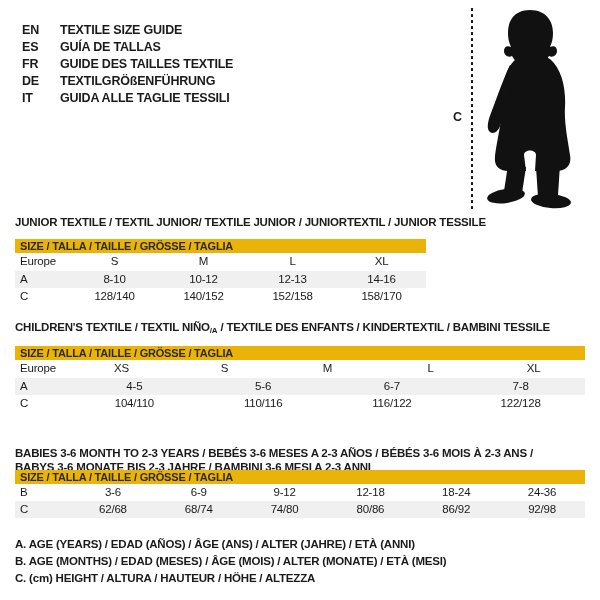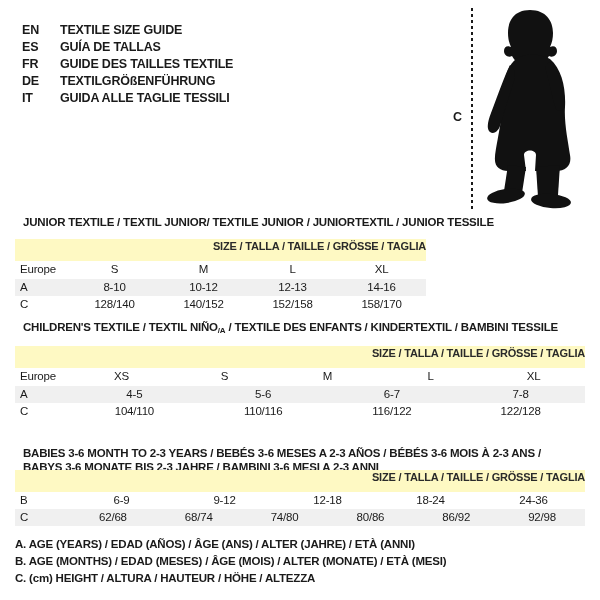--- a/index.html
+++ b/index.html
@@ -21,27 +21,27 @@
 
   
   .measure-line { position: absolute; left: 471px; top: 8px; width: 2px; height: 201px;
                   background: repeating-linear-gradient(to bottom, #1a1a1a 0 3px, transparent 3px 6px); }
   .measure-label { position: absolute; left: 453px; top: 110px;
                    font-weight: bold; font-size: 12.5px; }
   .baby-figure { position: absolute; left: 478px; top: 5px; width: 113px; height: 205px; }
 
   
   .sec-title { position: absolute; left: 15px; font-weight: bold; font-size: 11.5px;
-               line-height: 14px; white-space: nowrap; margin-left: 8px; }
+               line-height: 14px; white-space: nowrap; }
   .sub-seg { font-size: 8px; vertical-align: -2px; }
 
   
   .size-table { position: absolute; left: 15px; font-size: 11.5px; }
-  .size-bar { height: 22px; line-height: 14px; background: #fef9c3;
-              padding-left: 5px; font-weight: bold; font-size: 11px; color: #2a2a2a; text-align: right; }
+  .size-bar { height: 14px; line-height: 14px; background: #eab308;
+              padding-left: 5px; font-weight: bold; font-size: 11px; color: #2a2a2a; }
   .trow { display: flex; height: 17.5px; line-height: 17.5px; }
   .trow.alt { background: #f0f0f0; }
   .tlabel { width: 55px; padding-left: 5px; }
   .tcell { flex: 1; text-align: center; }
 
   #junior-table { top: 239px; width: 411px; }
   #children-table { top: 346px; width: 570px; }
   #babies-table { top: 470px; width: 570px; }
   #babies-table .trow { height: 17px; line-height: 17px; }
 
@@ -153,20 +153,21 @@
 </div>
 
 <div class="sec-title" style="top:446px">
   <div>BABIES 3-6 MONTH TO 2-3 YEARS / BEBÉS 3-6 MESES A 2-3 AÑOS / BÉBÉS 3-6 MOIS À 2-3 ANS /</div>
   <div>BABYS 3-6 MONATE BIS 2-3 JAHRE / BAMBINI 3-6 MESI A 2-3 ANNI</div>
 </div>
 <div class="size-table" id="babies-table">
   <div class="size-bar">SIZE / TALLA / TAILLE / GRÖSSE / TAGLIA</div>
   <div class="trow">
     <div class="tlabel">B</div>
+    <div class="tcell">3-6</div>
     <div class="tcell">6-9</div>
     <div class="tcell">9-12</div>
     <div class="tcell">12-18</div>
     <div class="tcell">18-24</div>
     <div class="tcell">24-36</div>
   </div>
   <div class="trow alt">
     <div class="tlabel">C</div>
     <div class="tcell">62/68</div>
     <div class="tcell">68/74</div>

